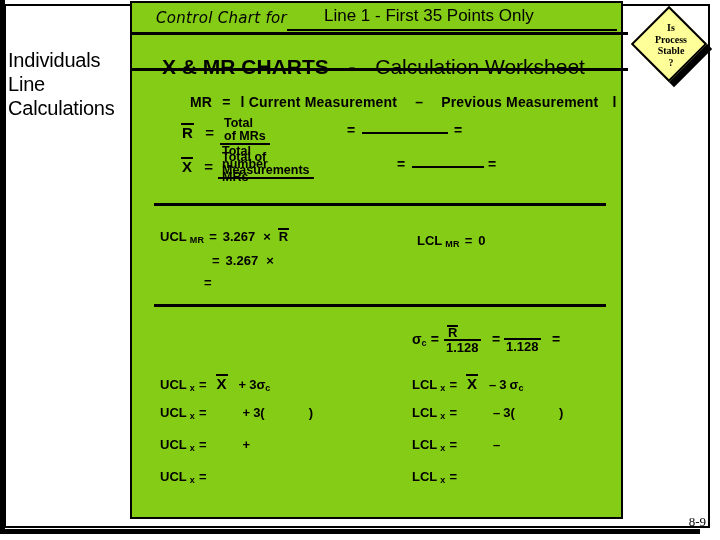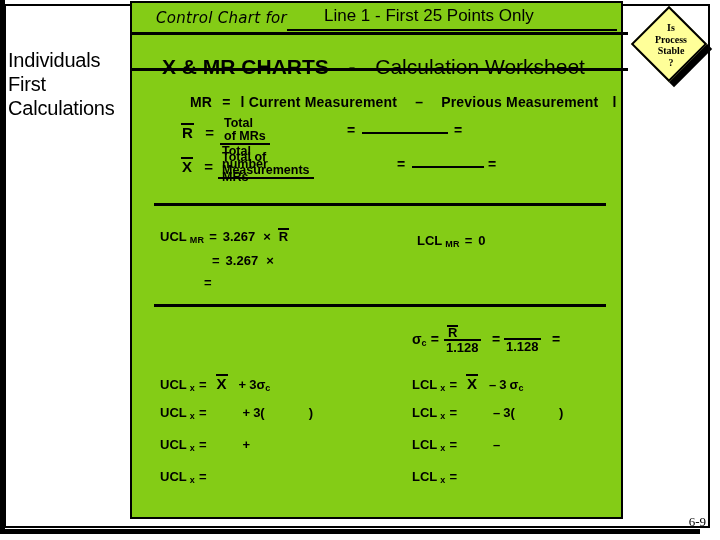--- a/index.html
+++ b/index.html
@@ -286,29 +286,29 @@
 </head>
 <body>
 
 <div id="slide">
 
   <div id="outer-shadow-left"></div>
   <div id="outer-shadow-bottom"></div>
   <div id="outer-frame"></div>
 
   <div id="side-caption">Individuals
-First
+Line
 Calculations</div>
 
   <div id="worksheet">
 
     <div id="title-row-1">
       <div id="cc-for">Control Chart for</div>
       <div id="cc-blank"></div>
-      <div id="cc-value">Line 1 - First 25 Points Only</div>
+      <div id="cc-value">Line 1 - First 35 Points Only</div>
     </div>
 
     <div id="title-row-2">
       <div id="main-title">
         <span class="b">X &amp; MR CHARTS</span>
         <span style="display:inline-block;width:8px"></span>
         <span>-</span>
         <span style="display:inline-block;width:8px"></span>
         <span>Calculation Worksheet</span>
       </div>
@@ -423,15 +423,15 @@
 
   <div id="badge-wrap">
     <div id="badge-shadow"></div>
     <div id="badge-face"></div>
     <div id="badge-text">Is
 Process
 Stable
 ?</div>
   </div>
 
-  <div id="page-num">6-9</div>
+  <div id="page-num">8-9</div>
 
 </div>
 
 </body></html>

